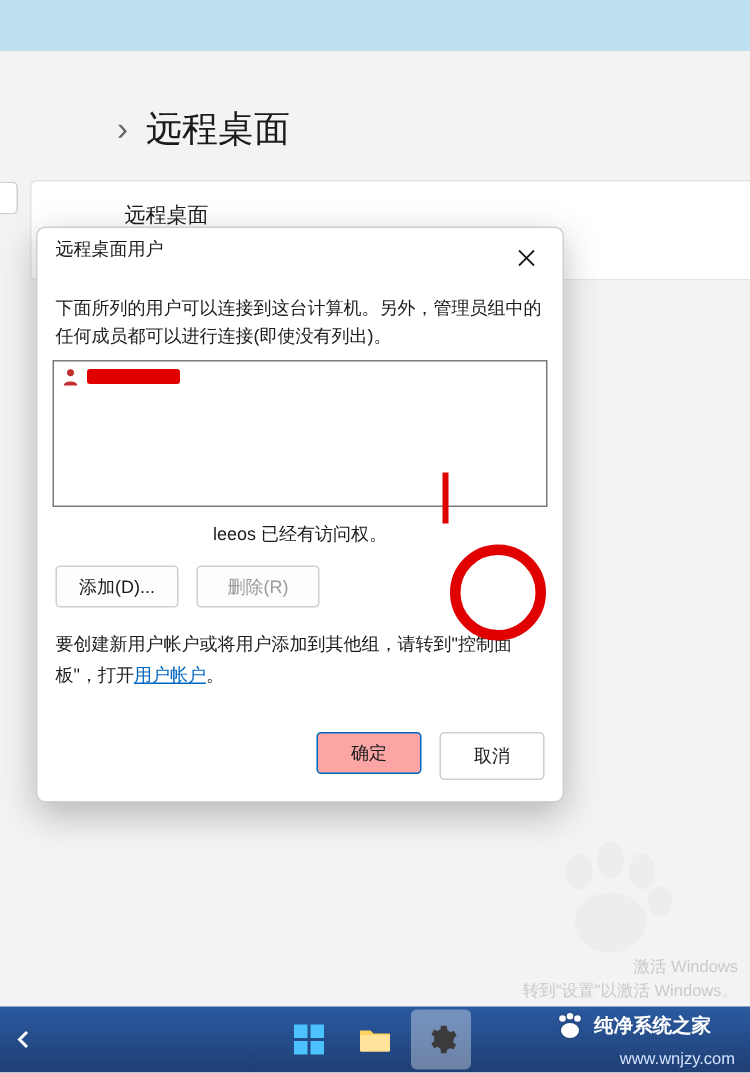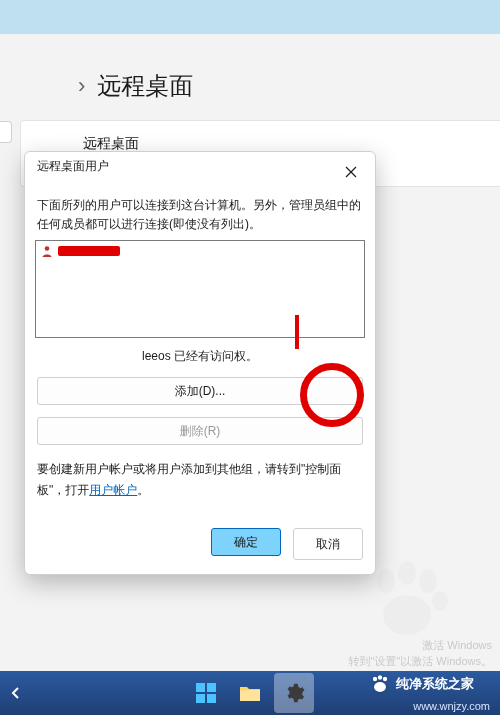--- a/index.html
+++ b/index.html
@@ -38,35 +38,35 @@
   .dlg-body { padding: 4px 10px 8px 10px; font-size: 12px; color: #1b1b1b; }
   .dlg-desc { line-height: 1.6; padding: 0 2px 6px 2px; }
   .userlist {
     border: 1px solid #7a7a7a; height: 98px; padding: 3px 4px; background:#fff;
     overflow: hidden;
   }
   .user-entry { display:flex; align-items:center; gap:4px; }
   .user-icon { width:14px; height:14px; display:inline-flex; }
   .redact { display:inline-block; width:62px; height:10px; background:#e10000; border-radius:2px; }
   .access-note { padding: 10px 2px 12px 2px; text-align: center; }
-  .btn-row { display:flex; gap: 12px; padding: 0 2px; flex-direction: column; }
+  .btn-row { display:flex; gap: 12px; padding: 0 2px; }
   .btn {
     min-width: 82px; height: 28px; padding: 0 12px;
     border: 1px solid #cfcfcf; background: #fdfdfd; border-radius: 3px;
     font-size: 12px; color: #1b1b1b; cursor: pointer;
     display:inline-flex; align-items:center; justify-content:center;
   }
   .btn.disabled { color: #9a9a9a; cursor: default; }
   .create-hint { padding: 14px 2px 8px 2px; line-height: 1.7; }
   .link { color: #0067c0; text-decoration: underline; cursor: pointer; }
   
   .dlg-footer { padding: 12px 12px 14px 12px; display:flex; gap: 12px; justify-content: flex-end; }
   .btn-primary {
     min-width: 70px; height: 28px; padding: 0 14px;
-    border: 1px solid #0067c0; background: #7dd3fc; border-radius: 3px;
+    border: 1px solid #0067c0; background: #fca5a5; border-radius: 3px;
     font-size: 12px; color: #1b1b1b; cursor:pointer;
   }
   .btn-default {
     min-width: 70px; height: 32px; padding: 0 14px;
     border: 1px solid #cfcfcf; background: #fff; border-radius: 3px;
     font-size: 12px; color: #1b1b1b; cursor:pointer;
   }
   
   .anno-line {
     position: absolute; left: 295px; top: 315px; width: 4px; height: 34px;

